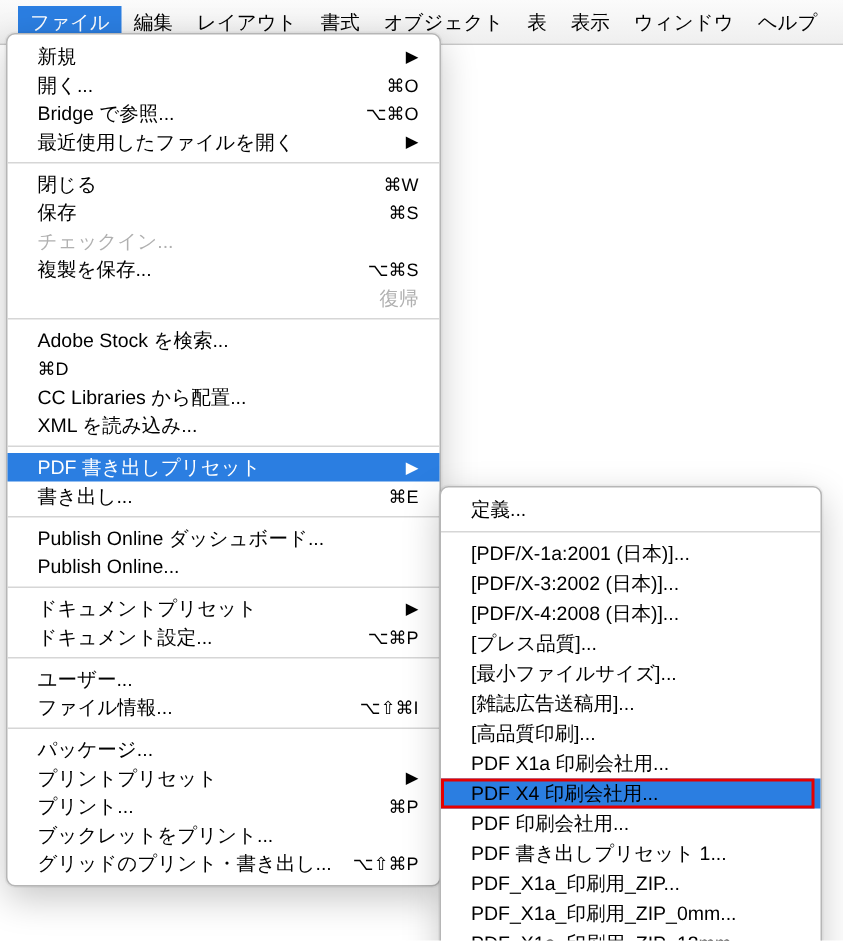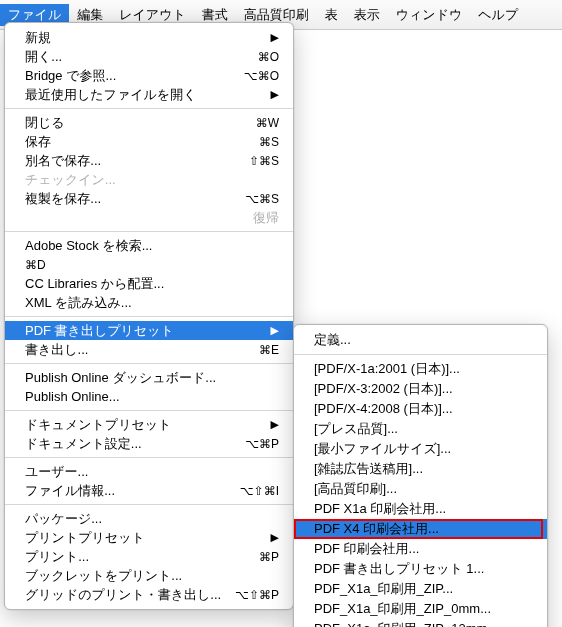--- a/index.html
+++ b/index.html
@@ -2,21 +2,21 @@
 <html><head>
 <meta charset="utf-8">
 <style>
 * { box-sizing: border-box; }
 body {
   margin:0; font-family:"Helvetica Neue","Hiragino Kaku Gothic ProN","Yu Gothic",Meiryo,sans-serif;
   font-size:13px; background:#fff; width:562px; height:627px; overflow:hidden; position:relative;
 }
 .menubar {
   display:flex; align-items:center; height:30px; background:linear-gradient(#fbfbfb,#efefef);
-  border-bottom:1px solid #c9c9c9; padding-left:0; gap:0; color:#000;
+  border-bottom:1px solid #c9c9c9; padding-left:12px; gap:0; color:#000;
 }
 .mb-item { padding:0 8px; height:22px; display:flex; align-items:center; line-height:22px; }
 .mb-active { background:#2b7ee1; color:#fff; }
 
 .dropdown {
   position:absolute; left:4px; top:22px; width:290px; background:#fff;
   border:1px solid #b6b6b6; border-radius:6px;
   box-shadow:0 8px 24px rgba(0,0,0,.22),0 0 0 1px rgba(0,0,0,.04);
   padding:5px 0; font-size:13px; color:#000;
 }
@@ -45,21 +45,21 @@
 .smi-wrap { position:relative; }
 </style>
 </head>
 <body>
 
 <div class="menubar" id="menubar">
     <div class="mb-item mb-active">ファイル</div>
     <div class="mb-item">編集</div>
     <div class="mb-item">レイアウト</div>
     <div class="mb-item">書式</div>
-    <div class="mb-item">高品質印刷</div>
+    <div class="mb-item">オブジェクト</div>
     <div class="mb-item">表</div>
     <div class="mb-item">表示</div>
     <div class="mb-item">ウィンドウ</div>
     <div class="mb-item">ヘルプ</div>
   </div>
 
 <div class="dropdown" id="dropdown">
     <div class="mi">
       <span class="lbl">新規</span>
       <span class="arr">▶</span>
@@ -78,24 +78,20 @@
     </div>
     <div class="sep"></div>
     <div class="mi">
       <span class="lbl">閉じる</span>
       <span class="sc">⌘W</span>
     </div>
     <div class="mi">
       <span class="lbl">保存</span>
       <span class="sc">⌘S</span>
     </div>
-    <div class="mi">
-      <span class="lbl">別名で保存...</span>
-      <span class="sc">⇧⌘S</span>
-    </div>
     <div class="mi dis">
       <span class="lbl">チェックイン...</span>
     </div>
     <div class="mi">
       <span class="lbl">複製を保存...</span>
       <span class="sc">⌥⌘S</span>
     </div>
     <div class="mi dis right">
       <span class="lbl">復帰</span>
     </div>

